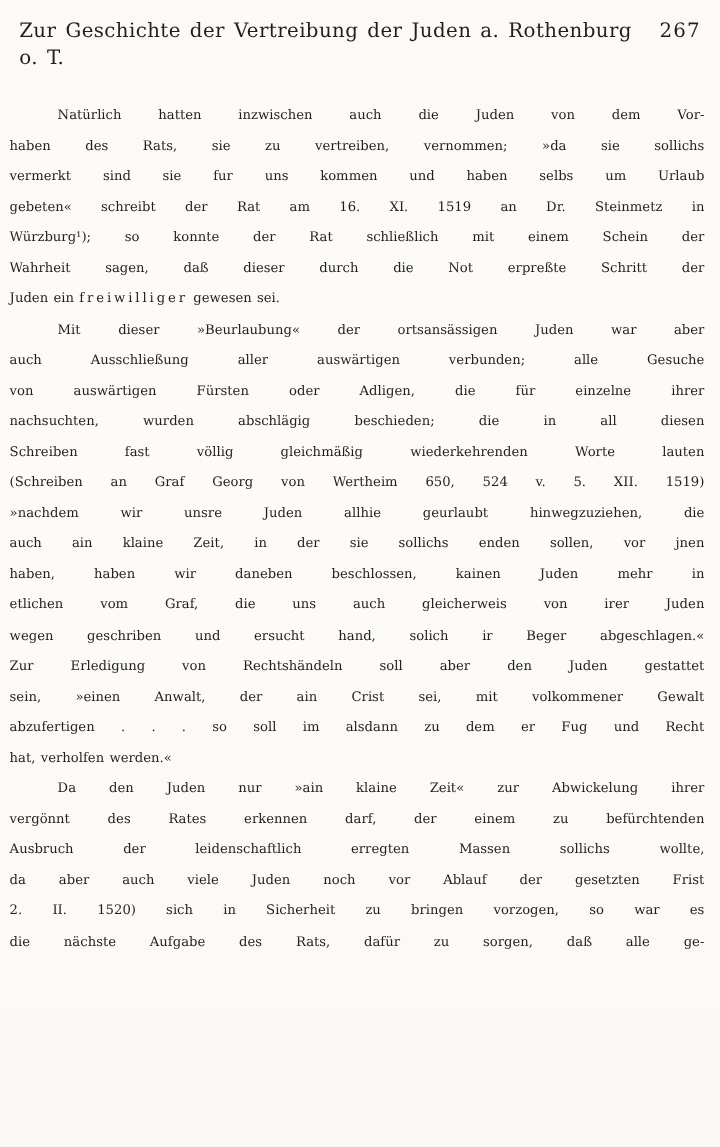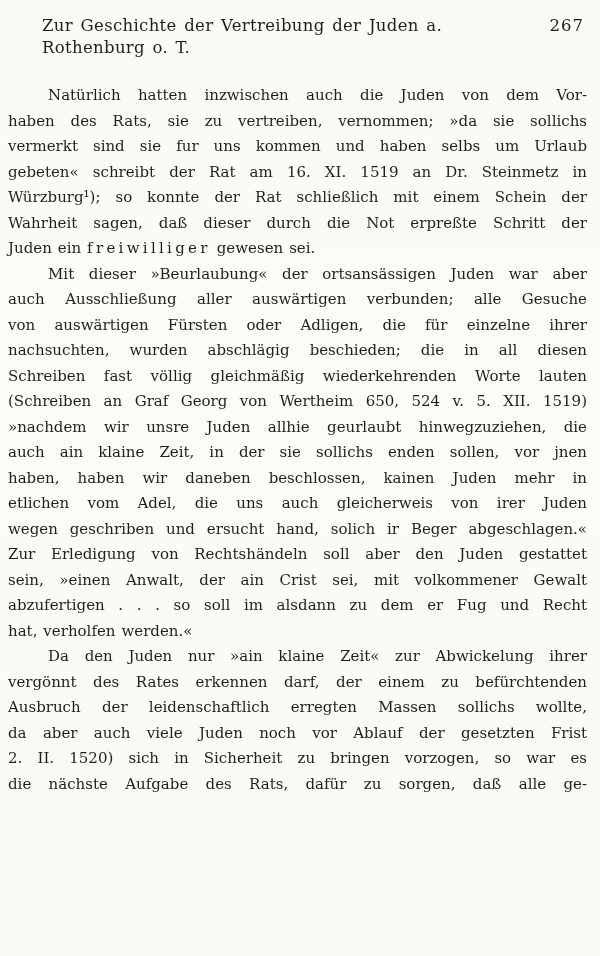--- a/index.html
+++ b/index.html
@@ -20,34 +20,34 @@
     height: 956px;
     background: linear-gradient(180deg, #fbfaf6 0%, var(--paper) 45%, #faf9f5 100%);
     color: var(--ink);
     position: relative;
   }
   
   .running-head {
     display: flex;
     justify-content: space-between;
     align-items: baseline;
-    padding: 15px 16px 0 42px;
+    padding: 15px 16px 0 16px;
     font-size: 16.5px;
     line-height: 22px;
     letter-spacing: 0.02em;
     word-spacing: 0.12em;
   }
   .running-head .pagenum {
     letter-spacing: 0.06em;
   }
   
   .body-text {
     margin-top: 24px;
     padding: 0 13px 0 8px;
-    font-size: 15px;
+    font-size: 11px;
     line-height: 25.5px;
     word-spacing: 0.08em;
   }
   .line {
     text-align: justify;
     text-align-last: justify;
     min-height: 25.5px;
     hyphens: none;
   }
   .line.first {
@@ -86,21 +86,21 @@
     <div>
       <div class="line first">Mit dieser »Beurlaubung« der ortsansässigen Juden war aber</div>
       <div class="line">auch Ausschließung aller auswärtigen verbunden; alle Gesuche</div>
       <div class="line">von auswärtigen Fürsten oder Adligen, die für einzelne ihrer</div>
       <div class="line">nachsuchten, wurden abschlägig beschieden; die in all diesen</div>
       <div class="line">Schreiben fast völlig gleichmäßig wiederkehrenden Worte lauten</div>
       <div class="line">(Schreiben an Graf Georg von Wertheim 650, 524 v. 5. XII. 1519)</div>
       <div class="line">»nachdem wir unsre Juden allhie geurlaubt hinwegzuziehen, die</div>
       <div class="line">auch ain klaine Zeit, in der sie sollichs enden sollen, vor jnen</div>
       <div class="line">haben, haben wir daneben beschlossen, kainen Juden mehr in</div>
-      <div class="line">etlichen vom Adel, die uns auch gleicherweis von irer Juden</div>
+      <div class="line">etlichen vom Graf, die uns auch gleicherweis von irer Juden</div>
       <div class="line">wegen geschriben und ersucht hand, solich ir Beger abgeschlagen.«</div>
       <div class="line">Zur Erledigung von Rechtshändeln soll aber den Juden gestattet</div>
       <div class="line">sein, »einen Anwalt, der ain Crist sei, mit volkommener Gewalt</div>
       <div class="line">abzufertigen . . . so soll im alsdann zu dem er Fug und Recht</div>
       <div class="line plain">hat, verholfen werden.«</div>
     </div>
 
     <div>
       <div class="line first">Da den Juden nur »ain klaine Zeit« zur Abwickelung ihrer</div>
       <div class="line">vergönnt des Rates erkennen darf, der einem zu befürchtenden</div>

